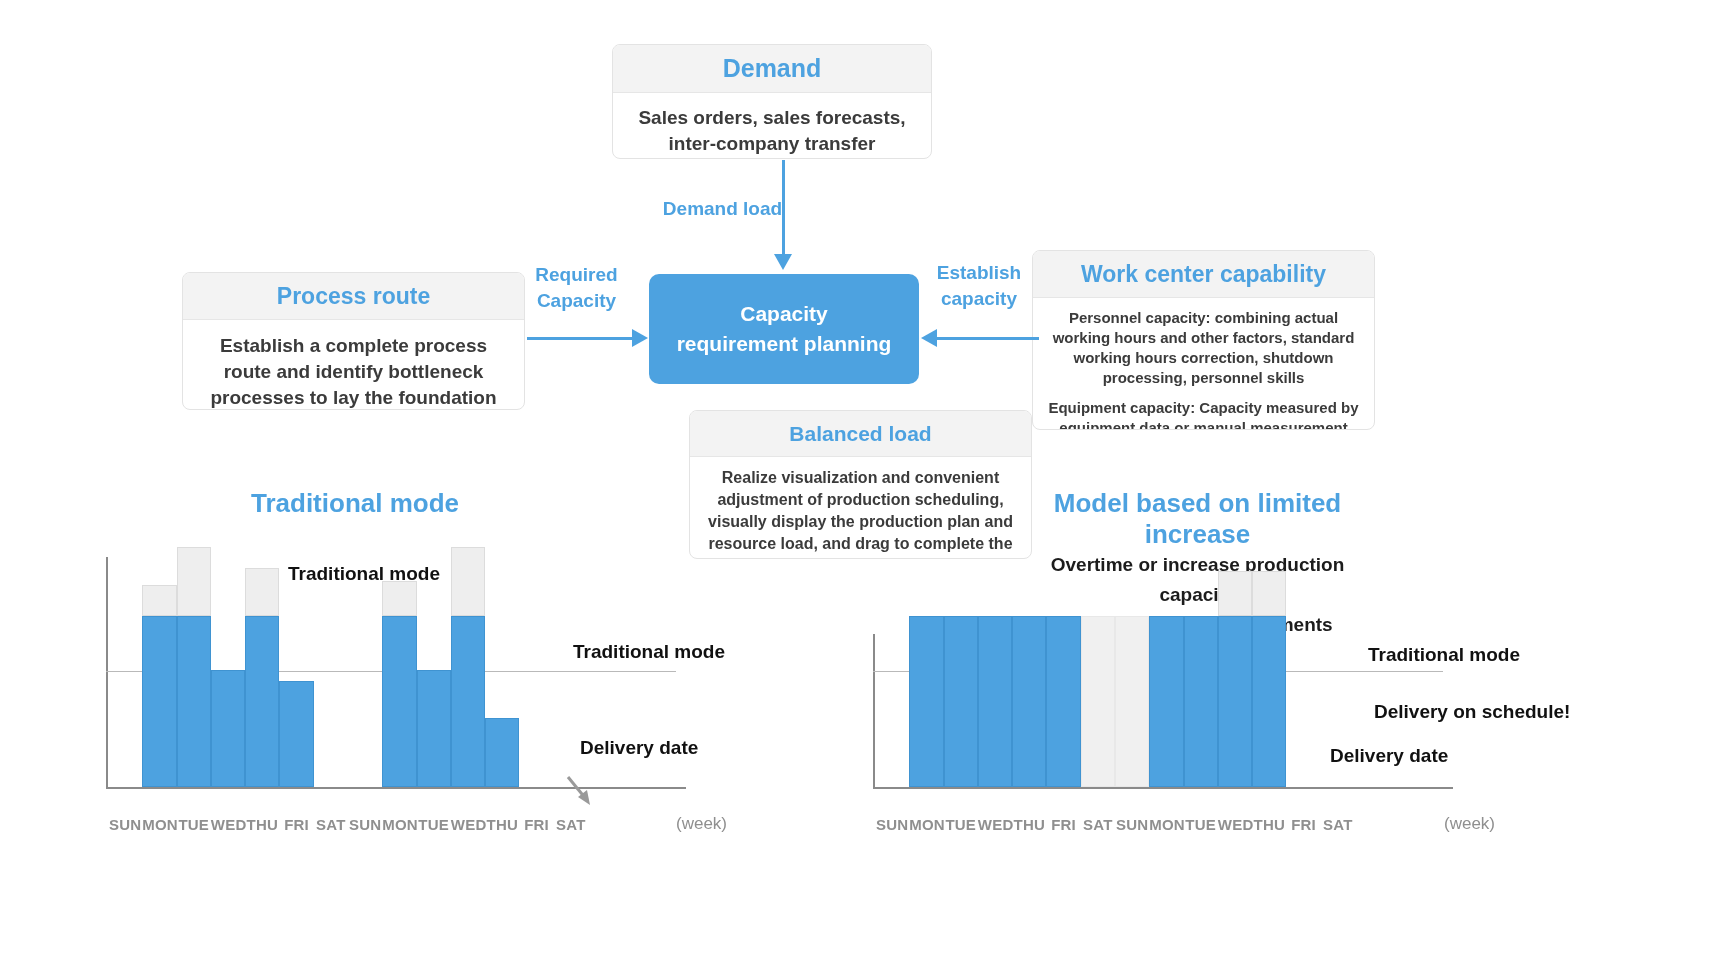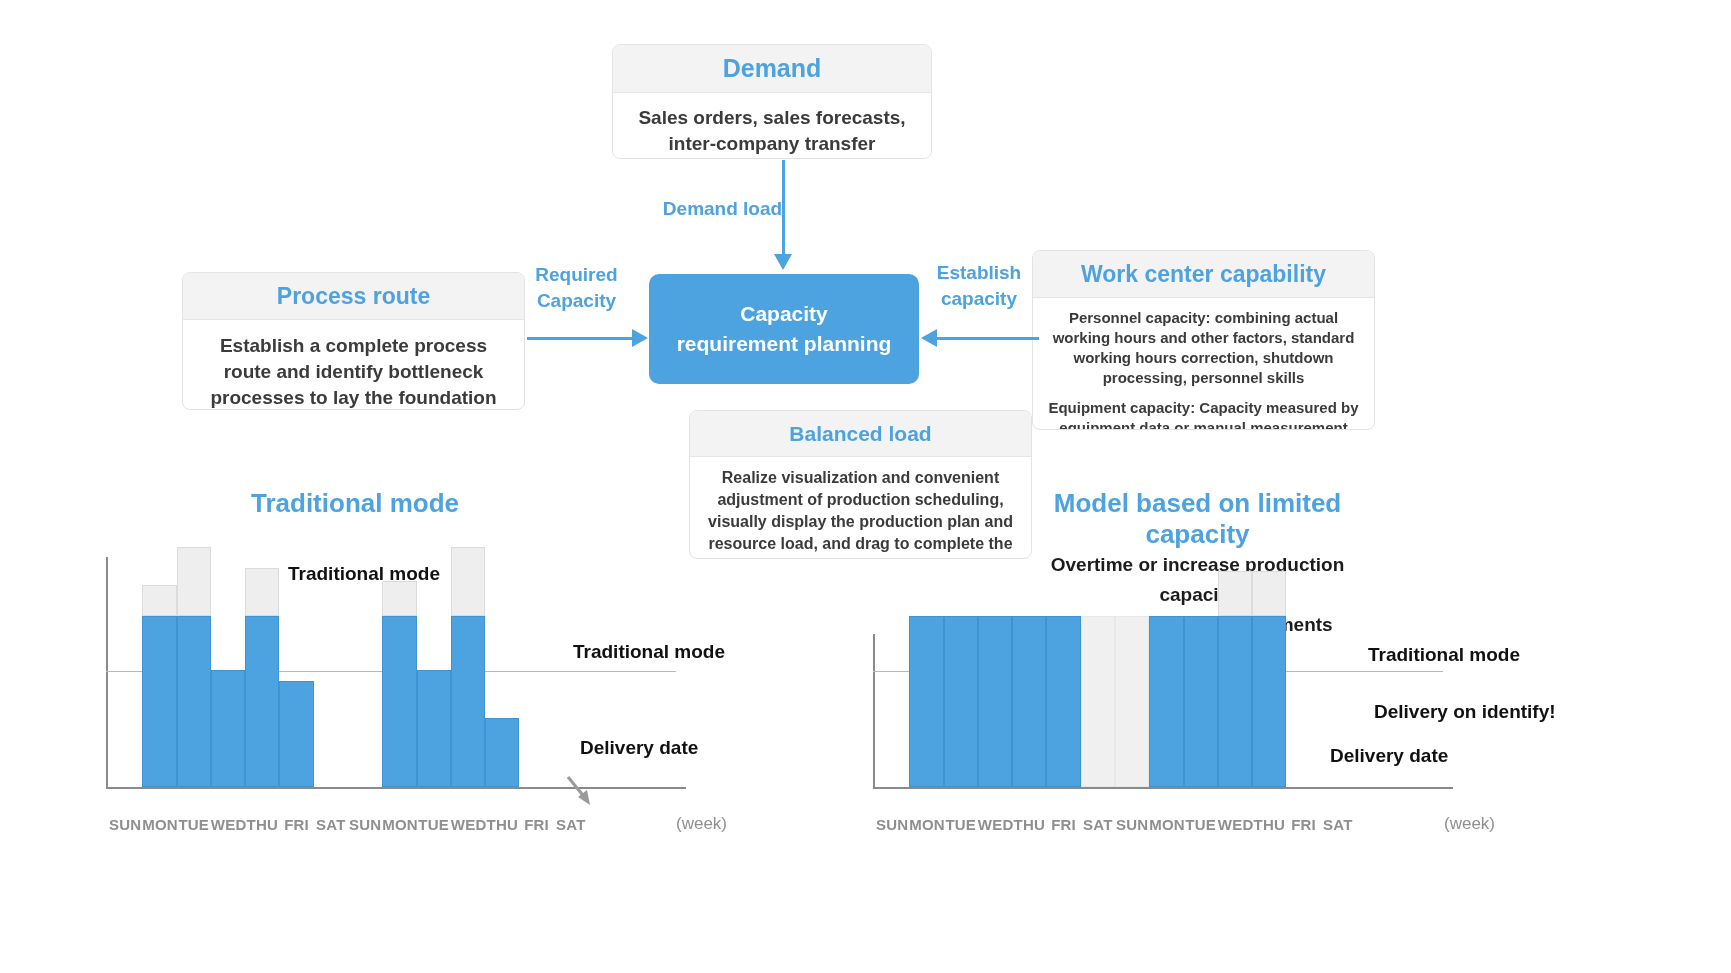--- a/index.html
+++ b/index.html
@@ -216,21 +216,21 @@
   <div class="chart-note" style="left:580px;top:737px;">Delivery date</div>
 
   <svg class="tail-arrow" style="left:566px;top:775px;" width="36" height="36">
     <path d="M2 2 L20 24" stroke="#9a9a9a" stroke-width="3" fill="none"></path>
     <path d="M24 30 L12 22 L21 15 Z" fill="#9a9a9a"></path>
   </svg>
 
   <div class="week-label" style="left:676px;top:814px;">(week)</div>
 </div>
 
-<div class="chart-title" style="left:1020px;top:488px;width:355px;">Model based on limited capacity</div>
+<div class="chart-title" style="left:1020px;top:488px;width:355px;">Model based on limited increase</div>
 <div class="chart-sub" style="left:1020px;top:550px;width:355px;">
   <div>Overtime or increase production capacity</div>
   <div>to meet delivery requirements</div>
 </div>
 
 <div class="chart" id="chart-right" style="left:840px;top:0;width:891px;height:973px;">
   <div class="axis-y" style="left:33px;top:634px;height:155px;"></div>
   <div class="axis-x" style="left:33px;top:787px;width:580px;"></div>
   <div class="capline" style="left:33px;top:671px;width:570px;"></div>
 
@@ -286,17 +286,17 @@
       <span style="width: 7.14286%;">SUN</span>
       <span style="width: 7.14286%;">MON</span>
       <span style="width: 7.14286%;">TUE</span>
       <span style="width: 7.14286%;">WED</span>
       <span style="width: 7.14286%;">THU</span>
       <span style="width: 7.14286%;">FRI</span>
       <span style="width: 7.14286%;">SAT</span>
     </div>
 
   <div class="chart-note" style="left:528px;top:644px;">Traditional mode</div>
-  <div class="chart-note" style="left:534px;top:701px;">Delivery on identify!</div>
+  <div class="chart-note" style="left:534px;top:701px;">Delivery on schedule!</div>
   <div class="chart-note" style="left:490px;top:745px;">Delivery date</div>
 
   <div class="week-label" style="left:604px;top:814px;">(week)</div>
 </div>
 
 </body></html>

